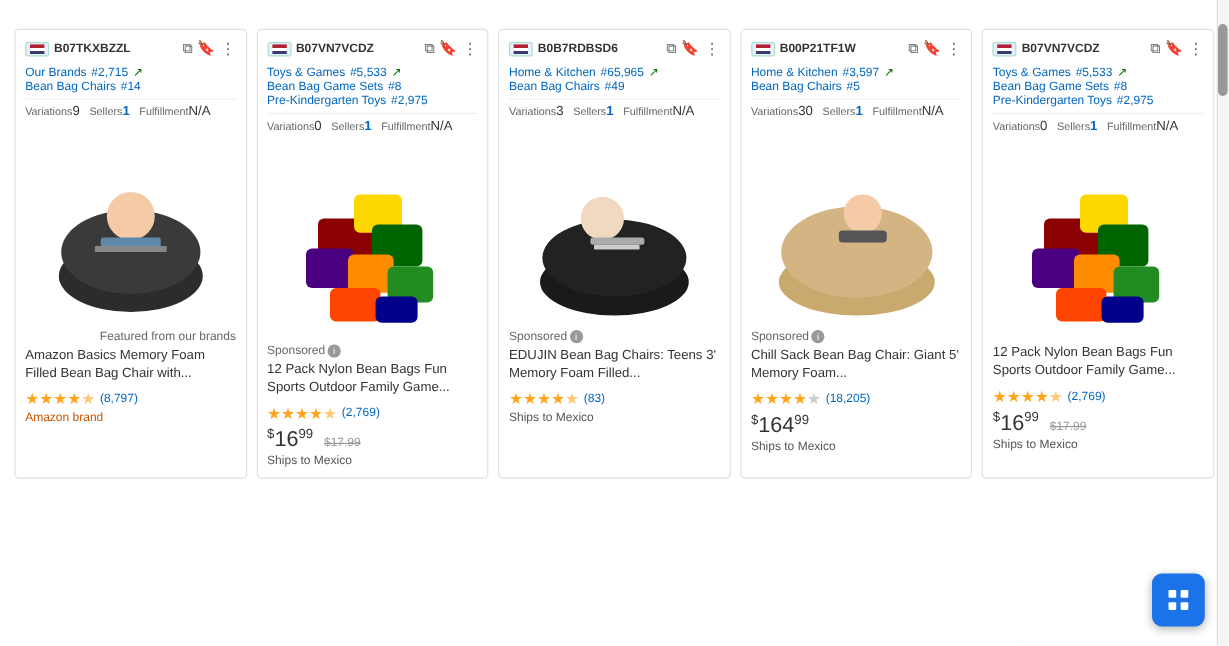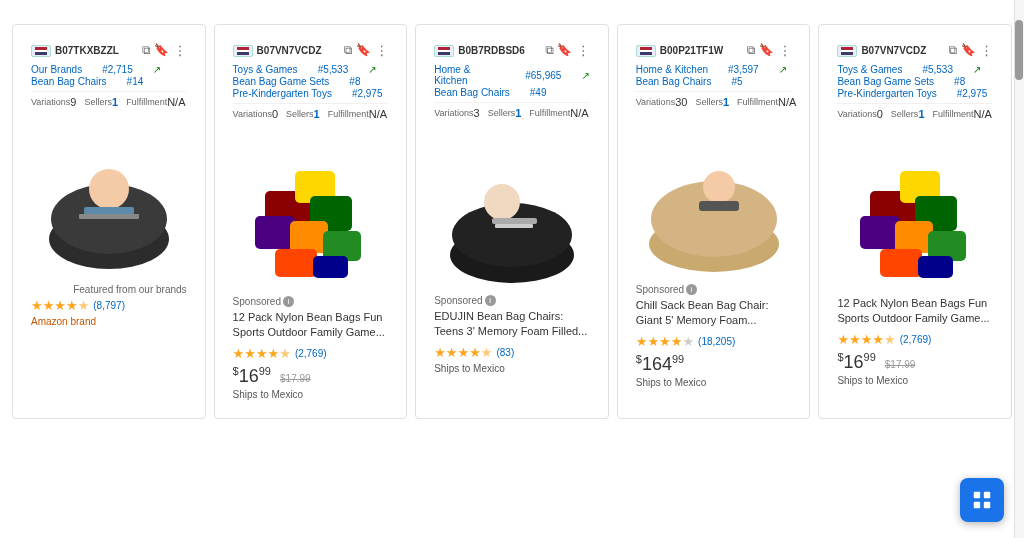--- a/index.html
+++ b/index.html
@@ -1,28 +1,28 @@
 <!DOCTYPE html>
 <html><head>
   <meta charset="utf-8">
   <style>
     * { box-sizing: border-box; margin: 0; padding: 0; }
     body { font-family: Arial, sans-serif; background: #f5f5f5; font-size: 12px; color: #333; }
     .page-wrapper { background: #fff; width: 1024px; min-height: 538px; position: relative; padding: 12px; overflow: hidden; }
     .results-title { font-size: 18px; font-weight: bold; color: #333; margin-bottom: 2px; }
     .results-subtitle { font-size: 11px; color: #666; margin-bottom: 12px; }
     .products-grid { display: flex; gap: 8px; }
-    .product-card { background: #fff; border: 1px solid #e0e0e0; border-radius: 4px; flex: 1; padding: 18px; min-width: 0; }
+    .product-card { background: #fff; border: 1px solid #e0e0e0; border-radius: 4px; flex: 1; padding: 8px; min-width: 0; }
     .product-header { display: flex; align-items: center; gap: 4px; margin-bottom: 6px; }
     .asin-badge { background: #e8f0fe; border: 1px solid #adc; border-radius: 2px; font-size: 9px; color: #333; padding: 1px 3px; font-weight: bold; display: flex; align-items: center; gap: 2px; }
     .asin-badge .flag { width: 12px; height: 8px; background: linear-gradient(#b22234 33%, #fff 33%, #fff 66%, #3c3b6e 66%); display: inline-block; }
     .asin-text { font-size: 10px; font-weight: bold; color: #333; }
     .header-icons { margin-left: auto; display: flex; gap: 4px; color: #666; font-size: 14px; cursor: pointer; }
     .category-link { color: #0066c0; font-size: 10px; text-decoration: none; cursor: pointer; }
-    .rank-row { display: flex; align-items: center; gap: 20px; margin: 1px 0; }
+    .rank-row { display: flex; align-items: center; gap: 4px; margin: 1px 0; }
     .rank-blue { color: #0066c0; font-size: 10px; }
     .trend-icon { color: #007600; font-size: 10px; }
     .metrics-row { display: flex; gap: 8px; margin-top: 4px; padding-top: 4px; border-top: 1px solid #f0f0f0; }
     .metric-col { display: flex; flex-direction: row; align-items: center; }
     .metric-label { font-size: 9px; color: #666; }
     .metric-value { font-size: 11px; color: #333; }
     .metric-value.blue { color: #0066c0; font-weight: bold; }
     .product-image { width: 100%; height: 160px; display: flex; align-items: center; justify-content: center; margin: 8px 0; overflow: hidden; }
     .sponsored-tag { font-size: 10px; color: #666; margin-bottom: 3px; display: flex; align-items: center; gap: 2px; }
     .featured-tag { font-size: 10px; color: #666; margin-bottom: 3px; text-align: right; }
@@ -95,20 +95,21 @@
     <ellipse cx="75" cy="120" rx="60" ry="30" fill="#2c2c2c"></ellipse>
     <ellipse cx="75" cy="100" rx="58" ry="35" fill="#3a3a3a"></ellipse>
     <circle cx="75" cy="70" r="20" fill="#f5cba7"></circle>
     <rect x="50" y="88" width="50" height="8" fill="#5d8aa8" rx="2"></rect>
     <rect x="45" y="95" width="60" height="5" fill="#888" rx="1"></rect>
   </svg>
     </div>
 
     <div class="featured-tag">Featured from our brands</div>
 
+    <div class="product-title">Amazon Basics Memory Foam Filled Bean Bag Chair with...</div>
 
     <div class="stars-row">
       <span class="stars">★★★★<span style="opacity:0.6">★</span></span>
       <span class="reviews">(8,797)</span>
     </div>
 
     <div class="amazon-brand">Amazon brand</div>
 
   </div>
   <div class="product-card">

